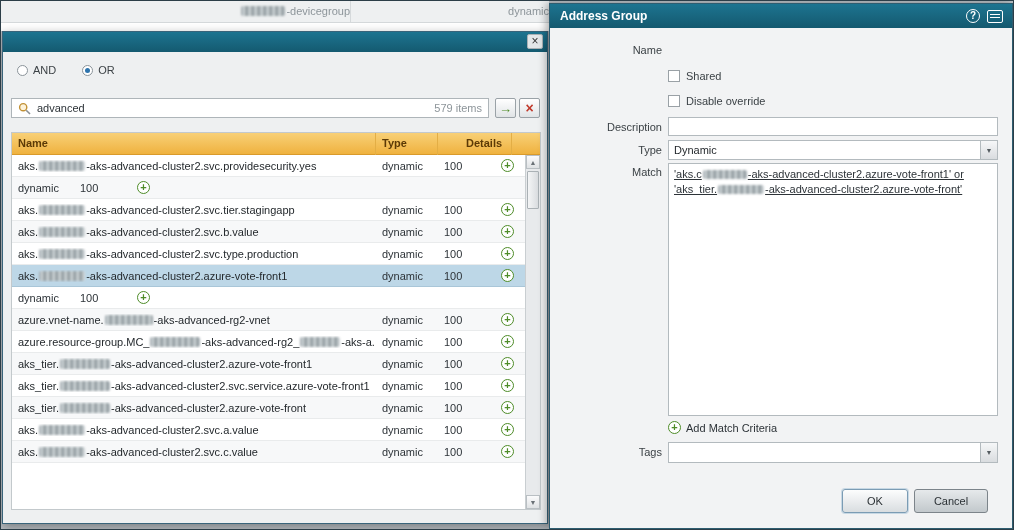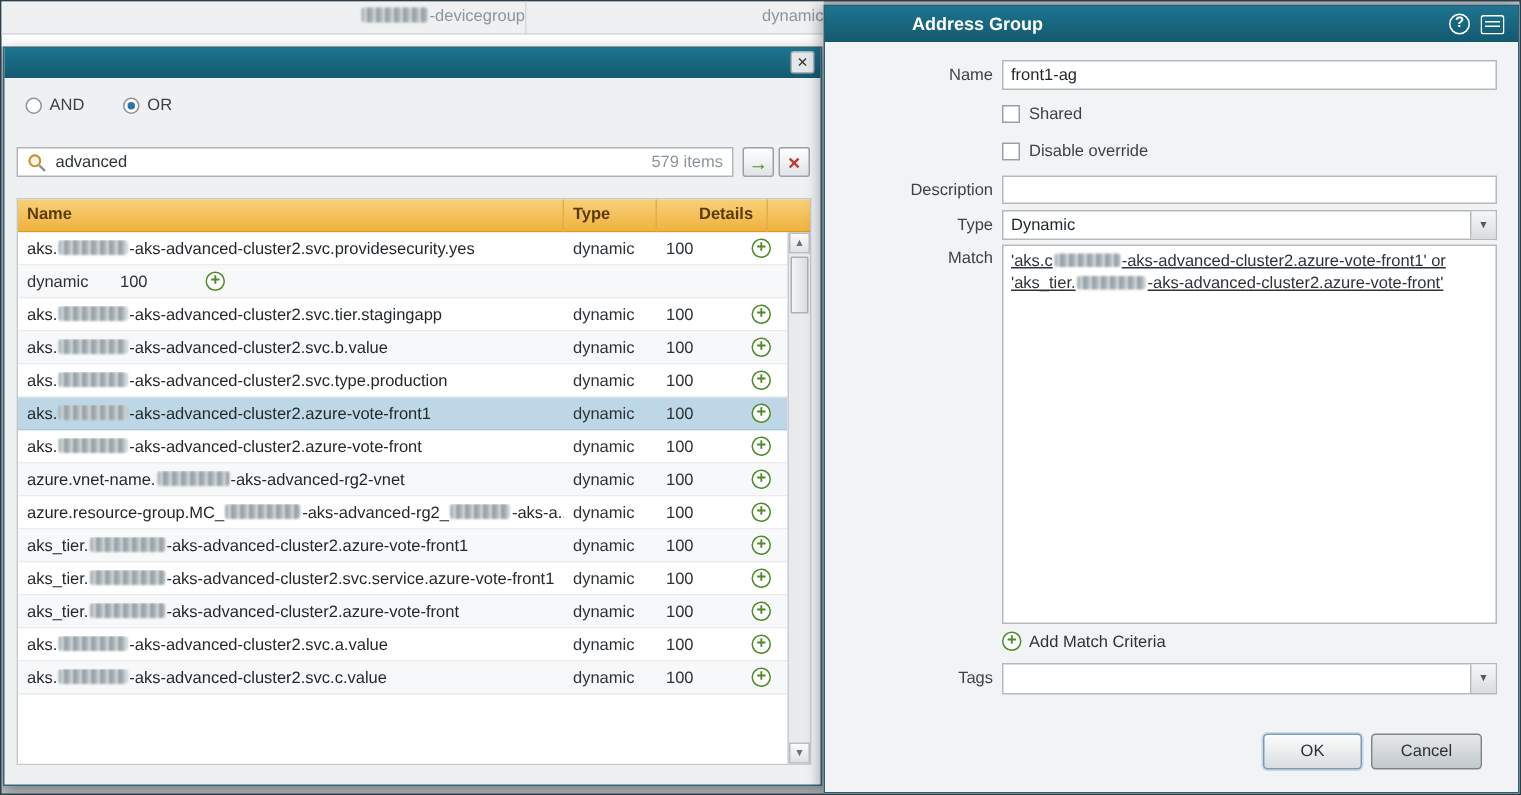--- a/index.html
+++ b/index.html
@@ -65,21 +65,21 @@
             background:linear-gradient(#fbfbfc,#dfe2e4); border:1px solid #b9bfc3; cursor:pointer; }
   .sb-up { top:0; }
   .sb-down { bottom:0; }
   .sb-thumb { position:absolute; left:1px; top:16px; width:12px; height:38px; border:1px solid #aab1b5; border-radius:1px;
               background:linear-gradient(90deg,#f4f5f6,#d9dcdf); cursor:grab; }
 
   
   .ag-dialog { position:absolute; left:548px; top:2px; width:464px; height:526px; background:#f2f3f4;
                border:1px solid #2e5d70; box-shadow:-3px 0 8px rgba(0,0,0,.3); }
   .ag-titlebar { position:relative; height:24px; background:linear-gradient(var(--titlebar,#1d7490),#14596f); }
-  .ag-title { position:absolute; left:10px; top:5px; color:#fff; font-size:12px; font-weight:bold;margin-left:48px; }
+  .ag-title { position:absolute; left:10px; top:5px; color:#fff; font-size:12px; font-weight:bold; }
   .help-icon { position:absolute; right:32px; top:5px; width:14px; height:14px; border:1px solid #fff; border-radius:50%;
                color:#fff; font-size:10px; font-weight:bold; line-height:12px; text-align:center; cursor:pointer; }
   .doc-icon { position:absolute; right:9px; top:6px; cursor:pointer; }
 
   .f-label { position:absolute; left:8px; width:104px; text-align:right; color:#3c4246; }
   .f-input { position:absolute; left:118px; width:330px; background:#fff; border:1px solid #b3babe; padding:0 5px;
              line-height:18px; color:#1f2428; overflow:hidden; white-space:nowrap; }
   .checkline { position:absolute; left:118px; display:flex; align-items:center; gap:6px; cursor:pointer; color:#3c4246; }
   .checkbox { width:12px; height:12px; border:1px solid #9aa1a6; background:#fff; display:inline-block; }
 
@@ -181,21 +181,20 @@
             <div class="c-details">100</div>
             <div class="c-add"><span class="plus-icon">+</span></div>
           </div>
           <div class="trow alt selected">
             <div class="c-name"><span>aks.</span><span class="redact" style="width: 46px;"></span><span>-aks-advanced-cluster2.azure-vote-front1</span></div>
             <div class="c-type">dynamic</div>
             <div class="c-details">100</div>
             <div class="c-add"><span class="plus-icon">+</span></div>
           </div>
           <div class="trow">
-            <div class="c-name"><span>aks.</span><span class="redact" style="width: 46px;"></span><span>-aks-advanced-cluster2.azure-vote-front</span></div>
             <div class="c-type">dynamic</div>
             <div class="c-details">100</div>
             <div class="c-add"><span class="plus-icon">+</span></div>
           </div>
           <div class="trow alt">
             <div class="c-name"><span>azure.vnet-name.</span><span class="redact" style="width: 48px;"></span><span>-aks-advanced-rg2-vnet</span></div>
             <div class="c-type">dynamic</div>
             <div class="c-details">100</div>
             <div class="c-add"><span class="plus-icon">+</span></div>
           </div>
@@ -251,21 +250,20 @@
       <span class="doc-icon">
         <svg width="16" height="13" viewBox="0 0 16 13">
           <rect x="0.5" y="0.5" width="15" height="12" rx="1.5" fill="none" stroke="#fff"></rect>
           <line x1="3" y1="4.5" x2="13" y2="4.5" stroke="#fff"></line>
           <line x1="3" y1="7.5" x2="13" y2="7.5" stroke="#fff"></line>
         </svg>
       </span>
     </div>
 
     <div class="f-label" style="top:40px;">Name</div>
-    <div class="f-input" style="top:36px; height:20px;">front1-ag</div>
 
     <label class="checkline" style="top:66px;text-align:center;">
       <span class="checkbox"></span>
       <span>Shared</span>
     </label>
 
     <label class="checkline" style="top:91px;">
       <span class="checkbox"></span>
       <span>Disable override</span>
     </label>

